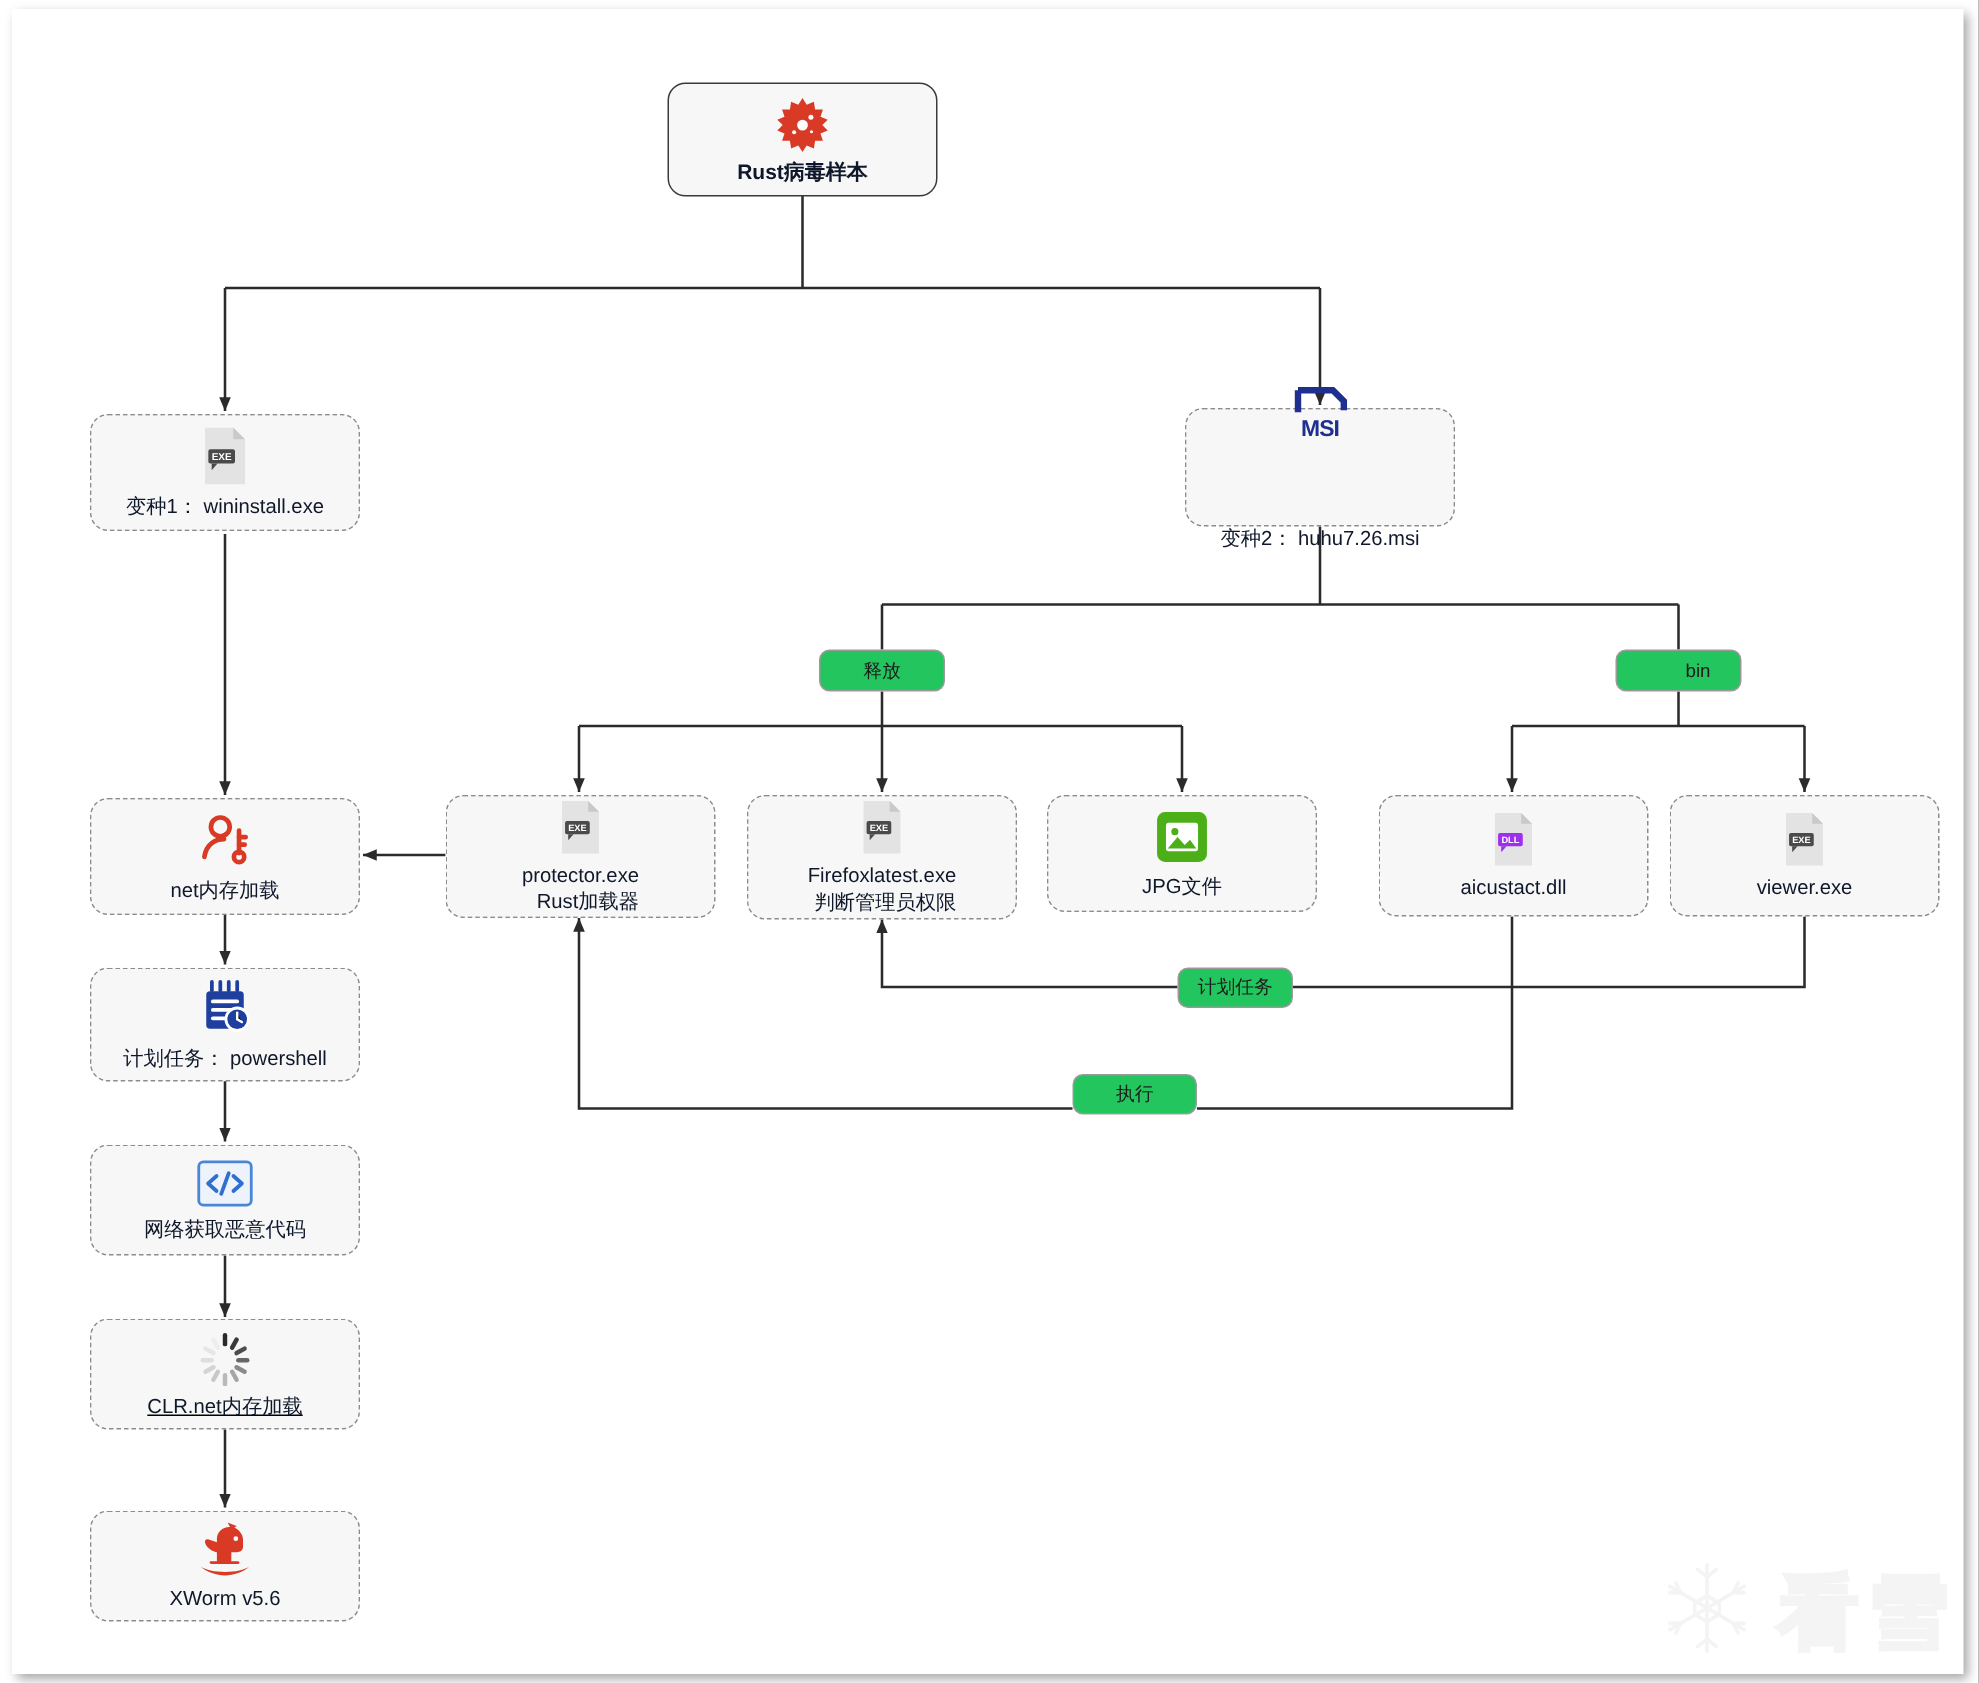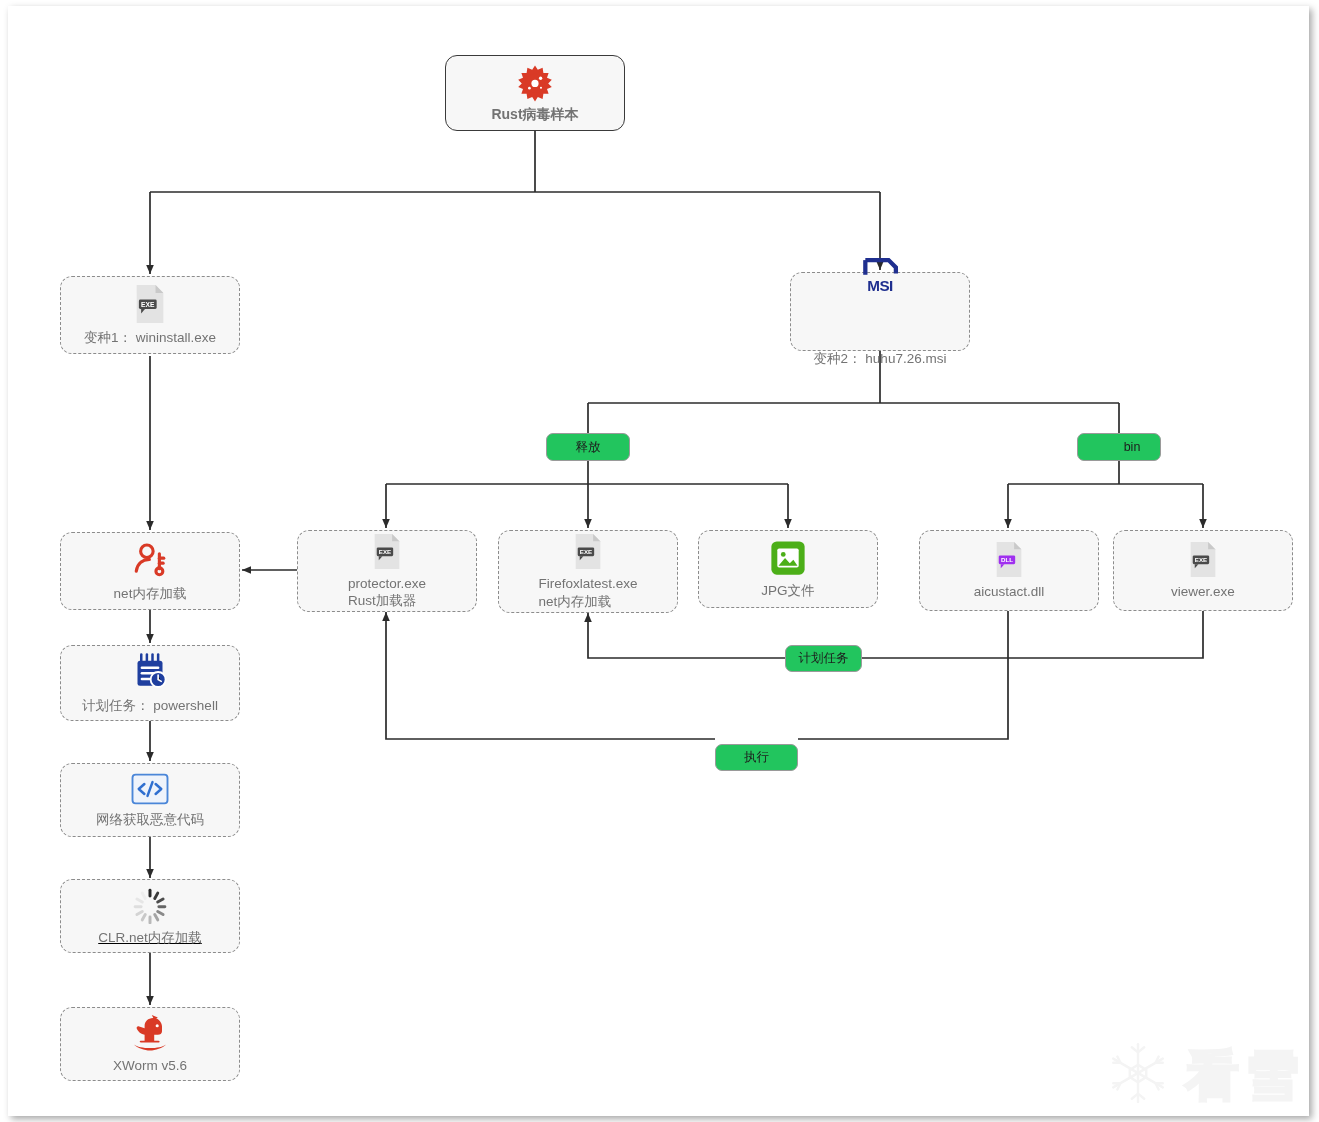--- a/index.html
+++ b/index.html
@@ -57,22 +57,22 @@
   }
   .node .icon {
     display: flex;
     align-items: center;
     justify-content: center;
     line-height: 0;
   }
   .node .caption {
     margin-top: 5px;
     font-size: 13.5px;
-    color: #737373;
-    text-align: left;
+    color: #0f172a;
+    text-align: right;
     line-height: 1.28;
     white-space: pre-line;
   }
   .node.root .caption {
     font-weight: bold;
     font-size: 14px;
     margin-top: 3px;
   }
 
   
@@ -318,21 +318,21 @@
         <span class="icon">
           <svg width="34" height="37" viewBox="0 0 64 72">
             <path d="M8 2 H42 L56 16 V70 H8 Z" fill="#e3e3e3"></path>
             <path d="M42 2 L56 16 H42 Z" fill="#c9c9c9"></path>
             <rect x="12" y="28" width="32" height="17" rx="2.5" fill="#4a4a4a"></rect>
             <path d="M16 45 L16 53 L23 45 Z" fill="#4a4a4a"></path>
             <text x="28" y="41" font-size="12" font-family="Liberation Sans, sans-serif" font-weight="bold" fill="#ffffff" text-anchor="middle">EXE</text>
           </svg>
         </span>
         <span class="caption">Firefoxlatest.exe
-net内存加载</span>
+判断管理员权限</span>
       </div>
 
       <div class="node dashed" style="left:690px; top:524px; width:180px; height:78px;">
         <span class="icon">
           <svg width="38" height="38" viewBox="0 0 64 64">
             <rect x="4" y="4" width="56" height="56" rx="9" fill="#4caf18"></rect>
             <rect x="14" y="16" width="36" height="32" rx="3" fill="#ffffff"></rect>
             <circle cx="24" cy="26" r="4" fill="#4caf18"></circle>
             <path d="M16 45 L27 32 L35 41 L41 35 L48 45 Z" fill="#4caf18"></path>
           </svg>
@@ -371,21 +371,21 @@
       </div>
 
       <div class="edge-label" style="left:1069px; top:427px; width:84px; height:28px;padding-left:32px;">
         <span>bin</span>
       </div>
 
       <div class="edge-label" style="left:777px; top:639px; width:77px; height:27px;">
         <span>计划任务</span>
       </div>
 
-      <div class="edge-label" style="left:707px; top:738px; width:83px; height:27px;">
+      <div class="edge-label" style="left:707px; top:710px; width:83px; height:27px;">
         <span>执行</span>
       </div>
 
       <div id="watermark">
         <span>
           <svg width="66" height="66" viewBox="0 0 64 64">
             <g stroke="#f4f4f4" stroke-width="2.4" fill="none" stroke-linecap="round">
               <path d="M32 4 V60"></path>
               <path d="M8 18 L56 46"></path>
               <path d="M8 46 L56 18"></path>

